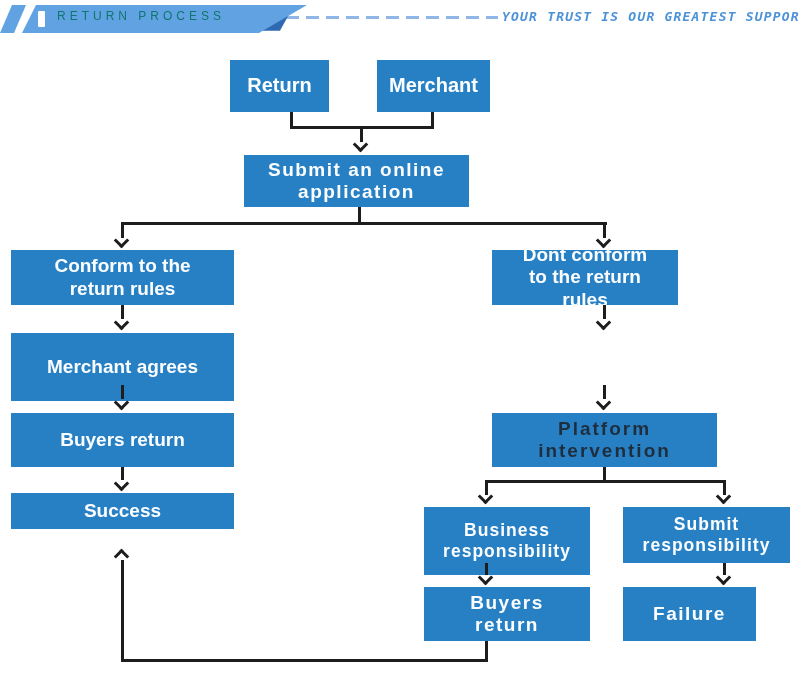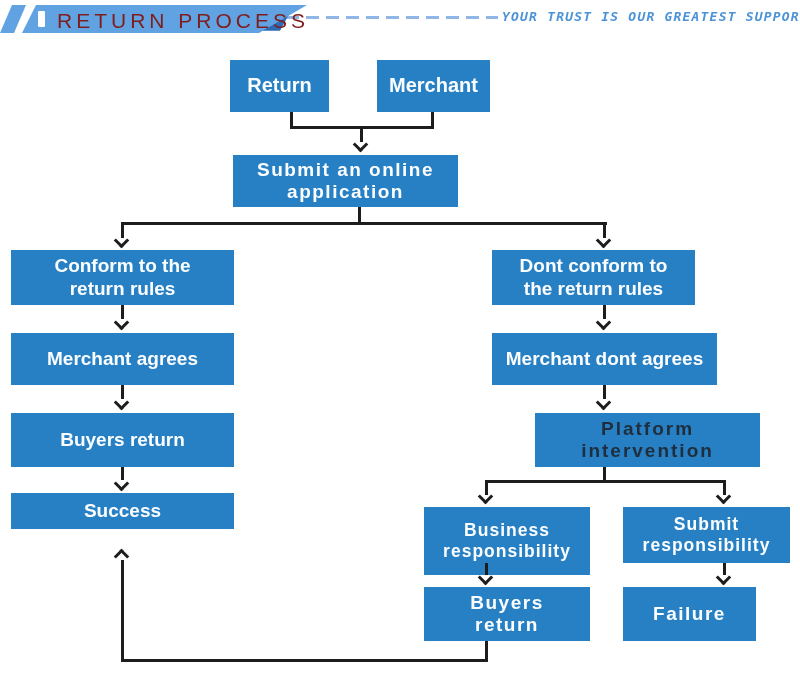--- a/index.html
+++ b/index.html
@@ -25,21 +25,21 @@
     background:var(--banner_fold,#2e6ab2);
     clip-path:polygon(92% 5%, 8% 95%, 60% 95%);
     z-index:1;
   }
   .title-bar {
     position:absolute; left:38px; top:11px; width:7px; height:16px;
     background:#ffffff; border-radius:1px; z-index:3;
   }
   .page-title {
     position:absolute; left:57px; top:9px; z-index:3;
-    color:#7f1d1d; font-size:21px; letter-spacing:4px; font-weight:400;
+    color:#0f766e; font-size:12px; letter-spacing:4px; font-weight:400;
     white-space:nowrap;
   }
   .dashes {
     position:absolute; left:286px; top:16px; width:212px; height:3px;
     background:repeating-linear-gradient(90deg,
       var(--dash_blue,#8fb6e6) 0 13px, transparent 13px 20px);
   }
   .slogan {
     position:absolute; left:502px; top:9px; white-space:nowrap;
     font-family:"DejaVu Sans Mono", monospace; font-style:italic; font-weight:bold;
@@ -89,47 +89,46 @@
 
   <div class="box big" style="left:230px; top:60px; width:99px; height:52px;">Return</div>
   <div class="box big" style="left:377px; top:60px; width:113px; height:52px;">Merchant</div>
 
   <div class="vline" style="left:290px; top:112px; height:17px;"></div>
   <div class="vline" style="left:431px; top:112px; height:17px;"></div>
   <div class="hline" style="left:290px; top:126px; width:144px;"></div>
   <div class="vline" style="left:360px; top:129px; height:13px;"></div>
   <div class="chev chev-down" style="left:355px; top:139px;"></div>
 
-  <div class="box sp" style="left:233px; top:155px; width:225px; height:52px; padding:0 10px;">Submit an online application</div>
+  <div class="box sp" style="left:244px; top:155px; width:225px; height:52px; padding:0 10px;">Submit an online application</div>
 
   <div class="vline" style="left:358px; top:207px; height:16px;"></div>
   <div class="hline" style="left:121px; top:222px; width:486px;"></div>
   <div class="vline" style="left:121px; top:225px; height:13px;"></div>
   <div class="chev chev-down" style="left:116px; top:235px;"></div>
   <div class="vline" style="left:603px; top:225px; height:13px;"></div>
   <div class="chev chev-down" style="left:598px; top:235px;"></div>
 
   <div class="box" style="left:11px; top:250px; width:223px; height:55px; padding:15px 36px;">Conform to the return rules</div>
-  <div class="box" style="left:492px; top:250px; width:203px; height:55px; padding:0 23px;">Dont conform to the return rules</div>
+  <div class="box" style="left:492px; top:250px; width:186px; height:55px; padding:0 23px;">Dont conform to the return rules</div>
 
   <div class="vline" style="left:121px; top:305px; height:14px;"></div>
   <div class="chev chev-down" style="left:116px; top:317px;"></div>
   <div class="vline" style="left:603px; top:305px; height:14px;"></div>
   <div class="chev chev-down" style="left:598px; top:317px;"></div>
 
-  <div class="box" style="left:11px; top:333px; width:223px; height:52px;">Merchant agrees</div>
-  <div class="box" style="left:492px; top:333px; width:225px; height:52px;">Merchant dont agrees</div>
+  <div class="box" style="left:11px; top:333px; width:223px; height:68px;">Merchant agrees</div>
 
   <div class="vline" style="left:121px; top:385px; height:14px;"></div>
   <div class="chev chev-down" style="left:116px; top:397px;"></div>
   <div class="vline" style="left:603px; top:385px; height:14px;"></div>
   <div class="chev chev-down" style="left:598px; top:397px;"></div>
 
   <div class="box" style="left:11px; top:413px; width:223px; height:54px;">Buyers return</div>
-  <div class="box dark" style="left:492px; top:413px; width:225px; height:54px; padding:0 30px;margin-left:43px;">Platform intervention</div>
+  <div class="box dark" style="left:492px; top:413px; width:225px; height:54px; padding:0 30px;">Platform intervention</div>
 
   <div class="vline" style="left:121px; top:467px; height:13px;"></div>
   <div class="chev chev-down" style="left:116px; top:478px;"></div>
 
   <div class="vline" style="left:603px; top:467px; height:16px;"></div>
   <div class="hline" style="left:485px; top:480px; width:241px;"></div>
   <div class="vline" style="left:485px; top:483px; height:12px;"></div>
   <div class="chev chev-down" style="left:480px; top:491px;"></div>
   <div class="vline" style="left:723px; top:483px; height:12px;"></div>
   <div class="chev chev-down" style="left:718px; top:491px;"></div>

